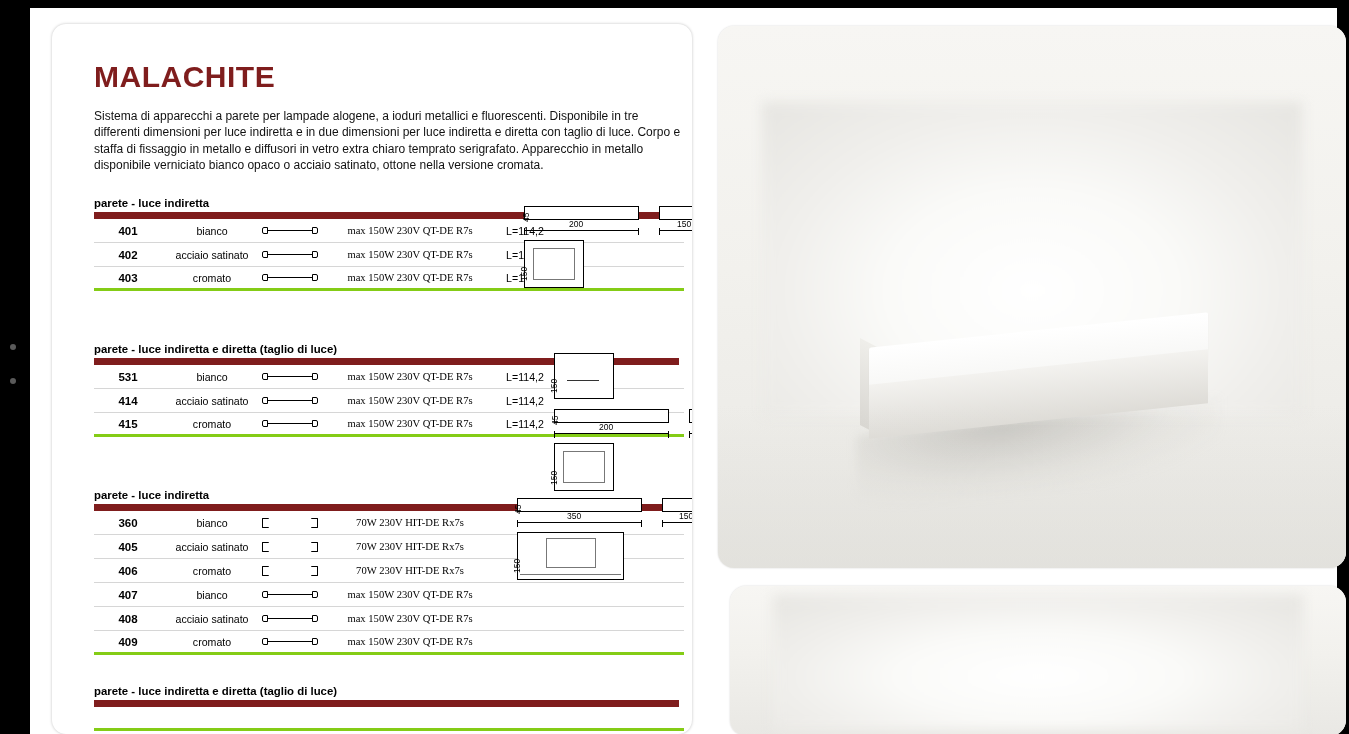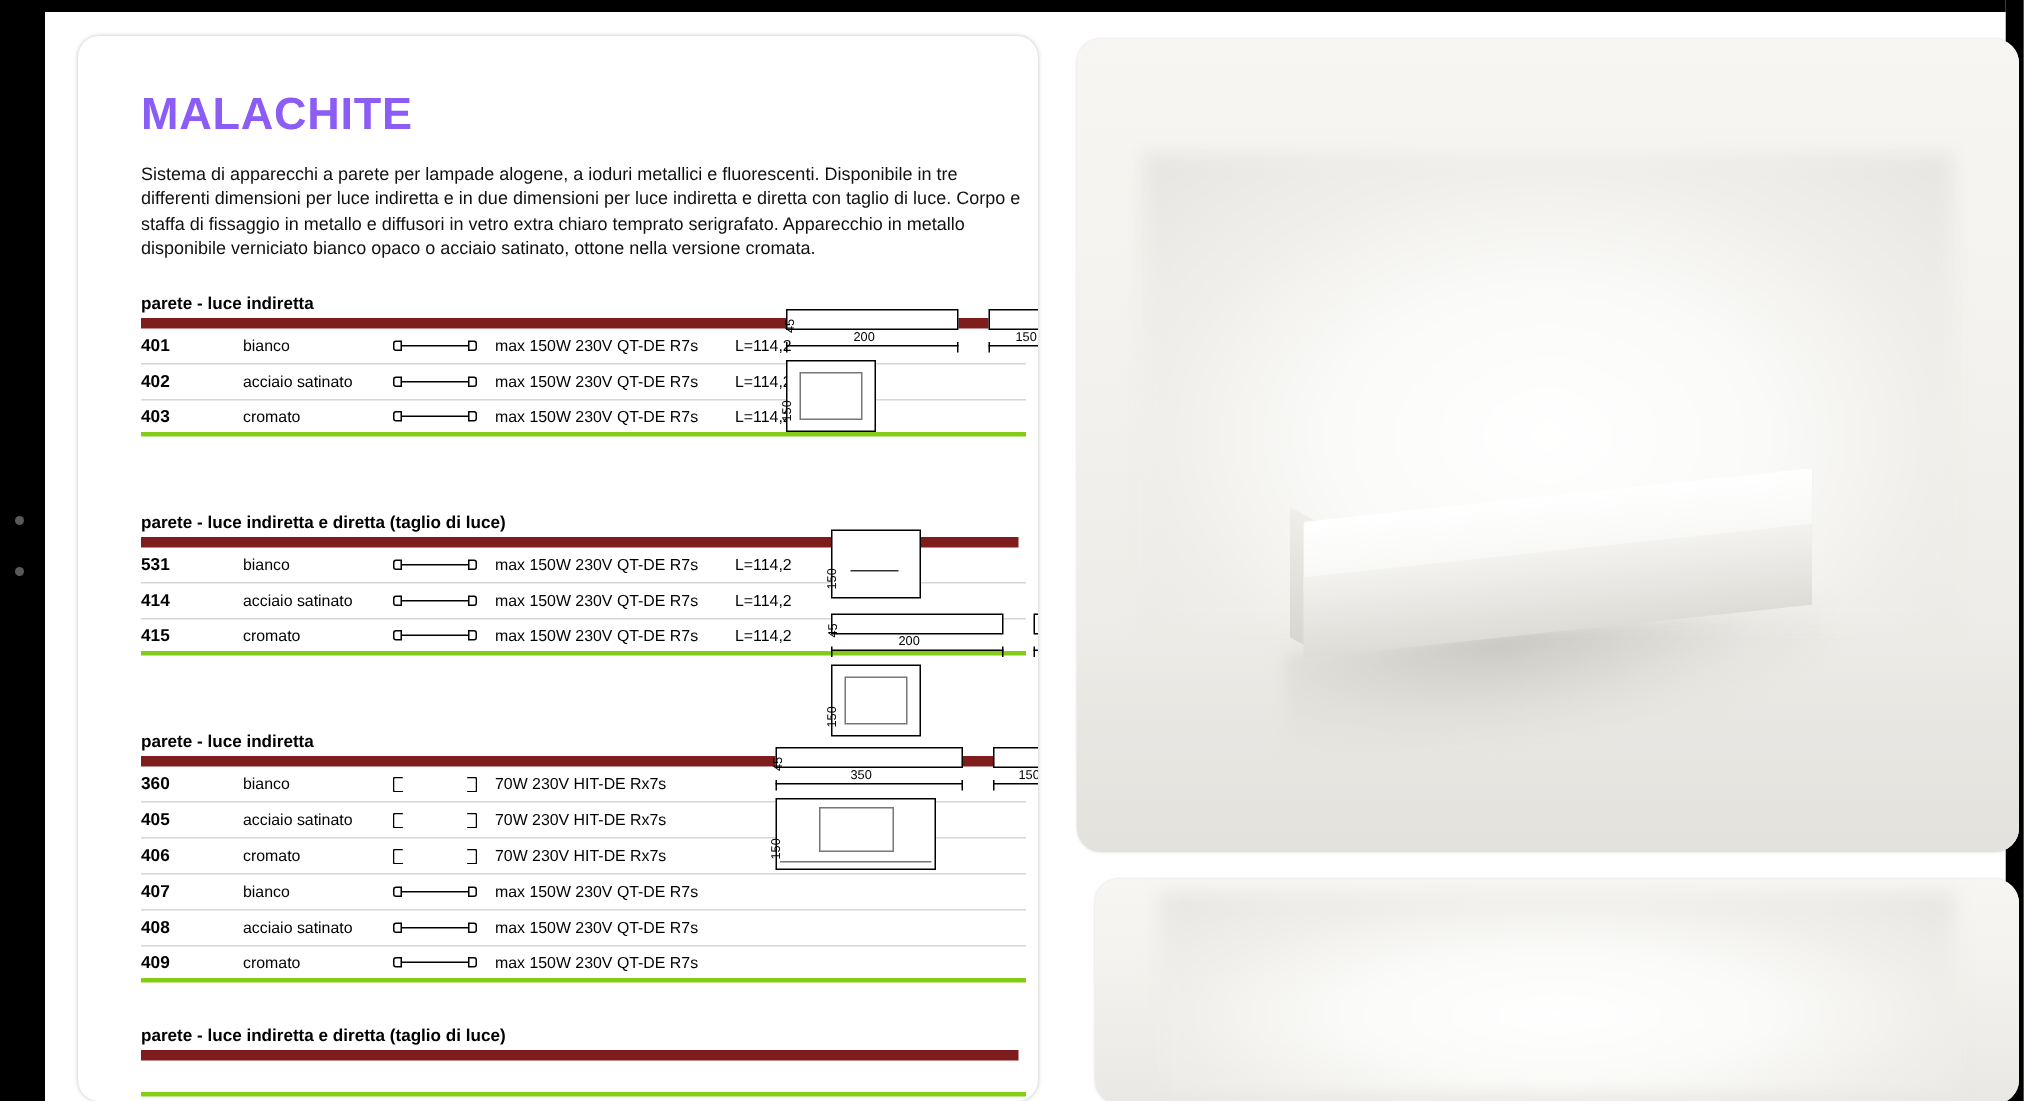--- a/index.html
+++ b/index.html
@@ -49,21 +49,21 @@
     position: absolute;
     left: 42px; top: 36px;
     width: 590px;
   }
   h1.title {
     font-family: "Liberation Sans", sans-serif;
     font-size: 30px;
     font-weight: bold;
     letter-spacing: 0.5px;
     margin: 0 0 14px 0;
-    color: #8b5cf6;
+    color: #7f1d1d;
   }
   p.intro {
     font-family: "Liberation Sans", sans-serif;
     font-size: 12px;
     line-height: 16.3px;
     margin: 0;
     color: #111;
     width: 588px;
   }
   .symbols {
@@ -121,26 +121,27 @@
     width: 585px;
   }
   .rows { position: relative; }
   .row {
     display: flex;
     align-items: center;
     height: 24px;
     font-size: 11px;
     color: #000;
     border-bottom: 1px solid #d6d6d6;
+    text-align: center;
   }
   .row:last-child { border-bottom: 3px solid #84cc16; }
   .c-code { width: 68px; font-weight: bold; font-size: 11.5px; }
   .c-finish { width: 100px; font-size: 10.6px; }
   .c-lampicon { width: 68px; display:flex; align-items:center; }
-  .c-spec { width: 160px; font-size: 10.6px; }
+  .c-spec { width: 160px; font-size: 10.6px; font-family: Liberation Serif, serif; }
   .c-len { width: 70px; font-size: 10.6px; }
 
   
   .lamp-r7s {
     width: 56px; height: 8px;
     position: relative;
   }
   .lamp-r7s .bar {
     position: absolute; left: 6px; right: 6px; top: 3px;
     height: 1.2px; background: #000;

